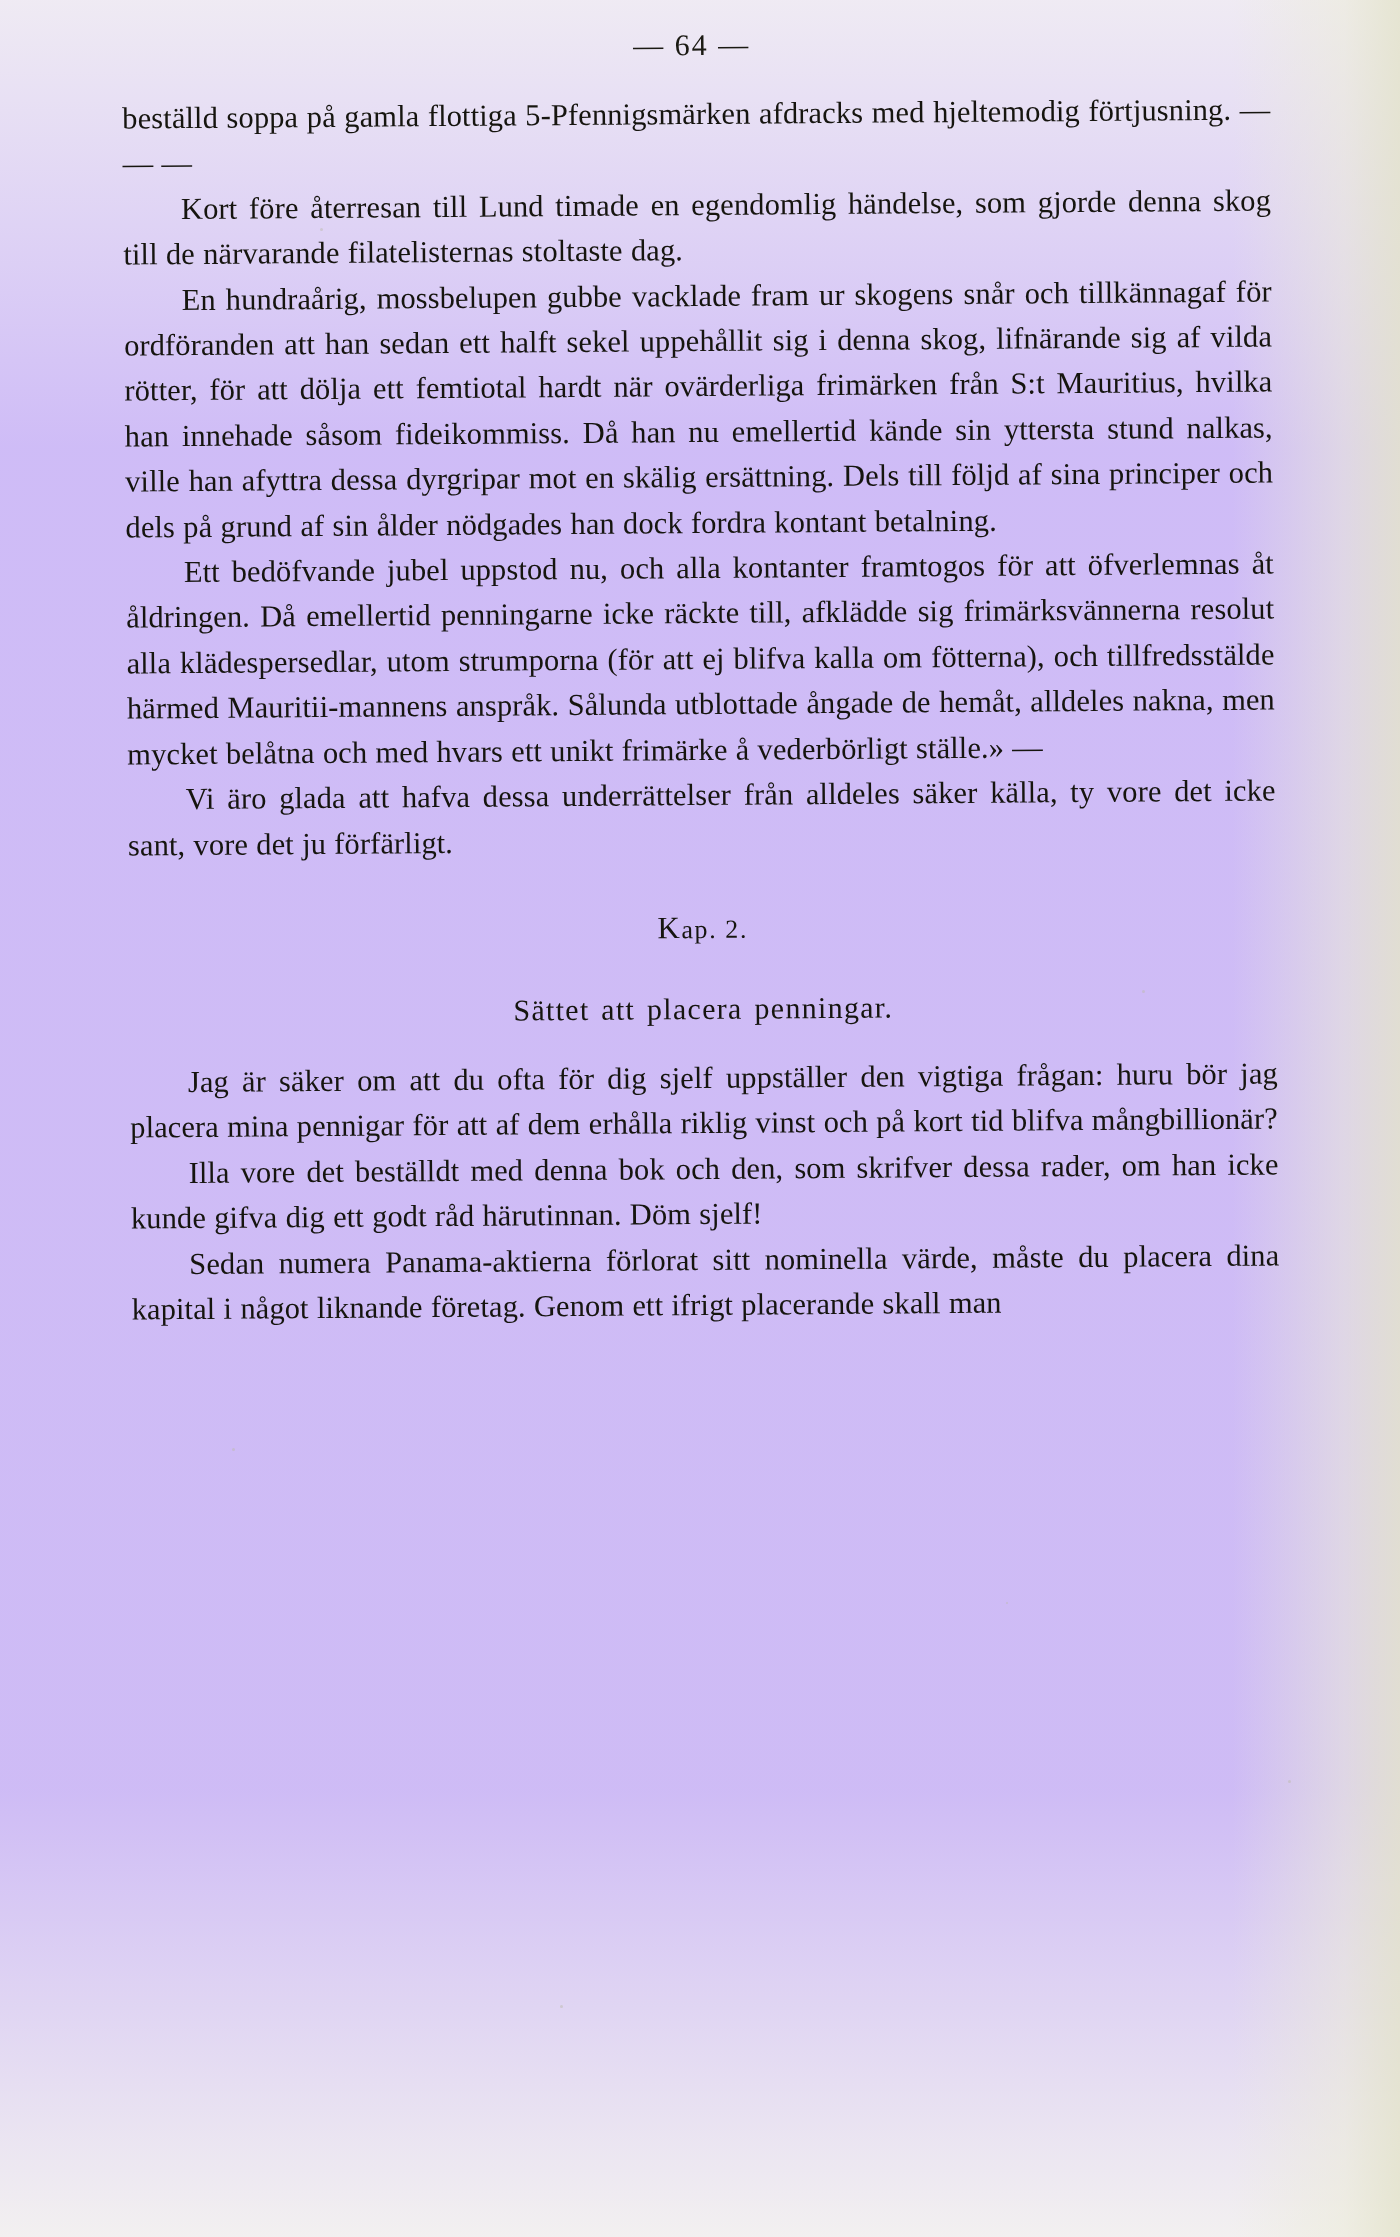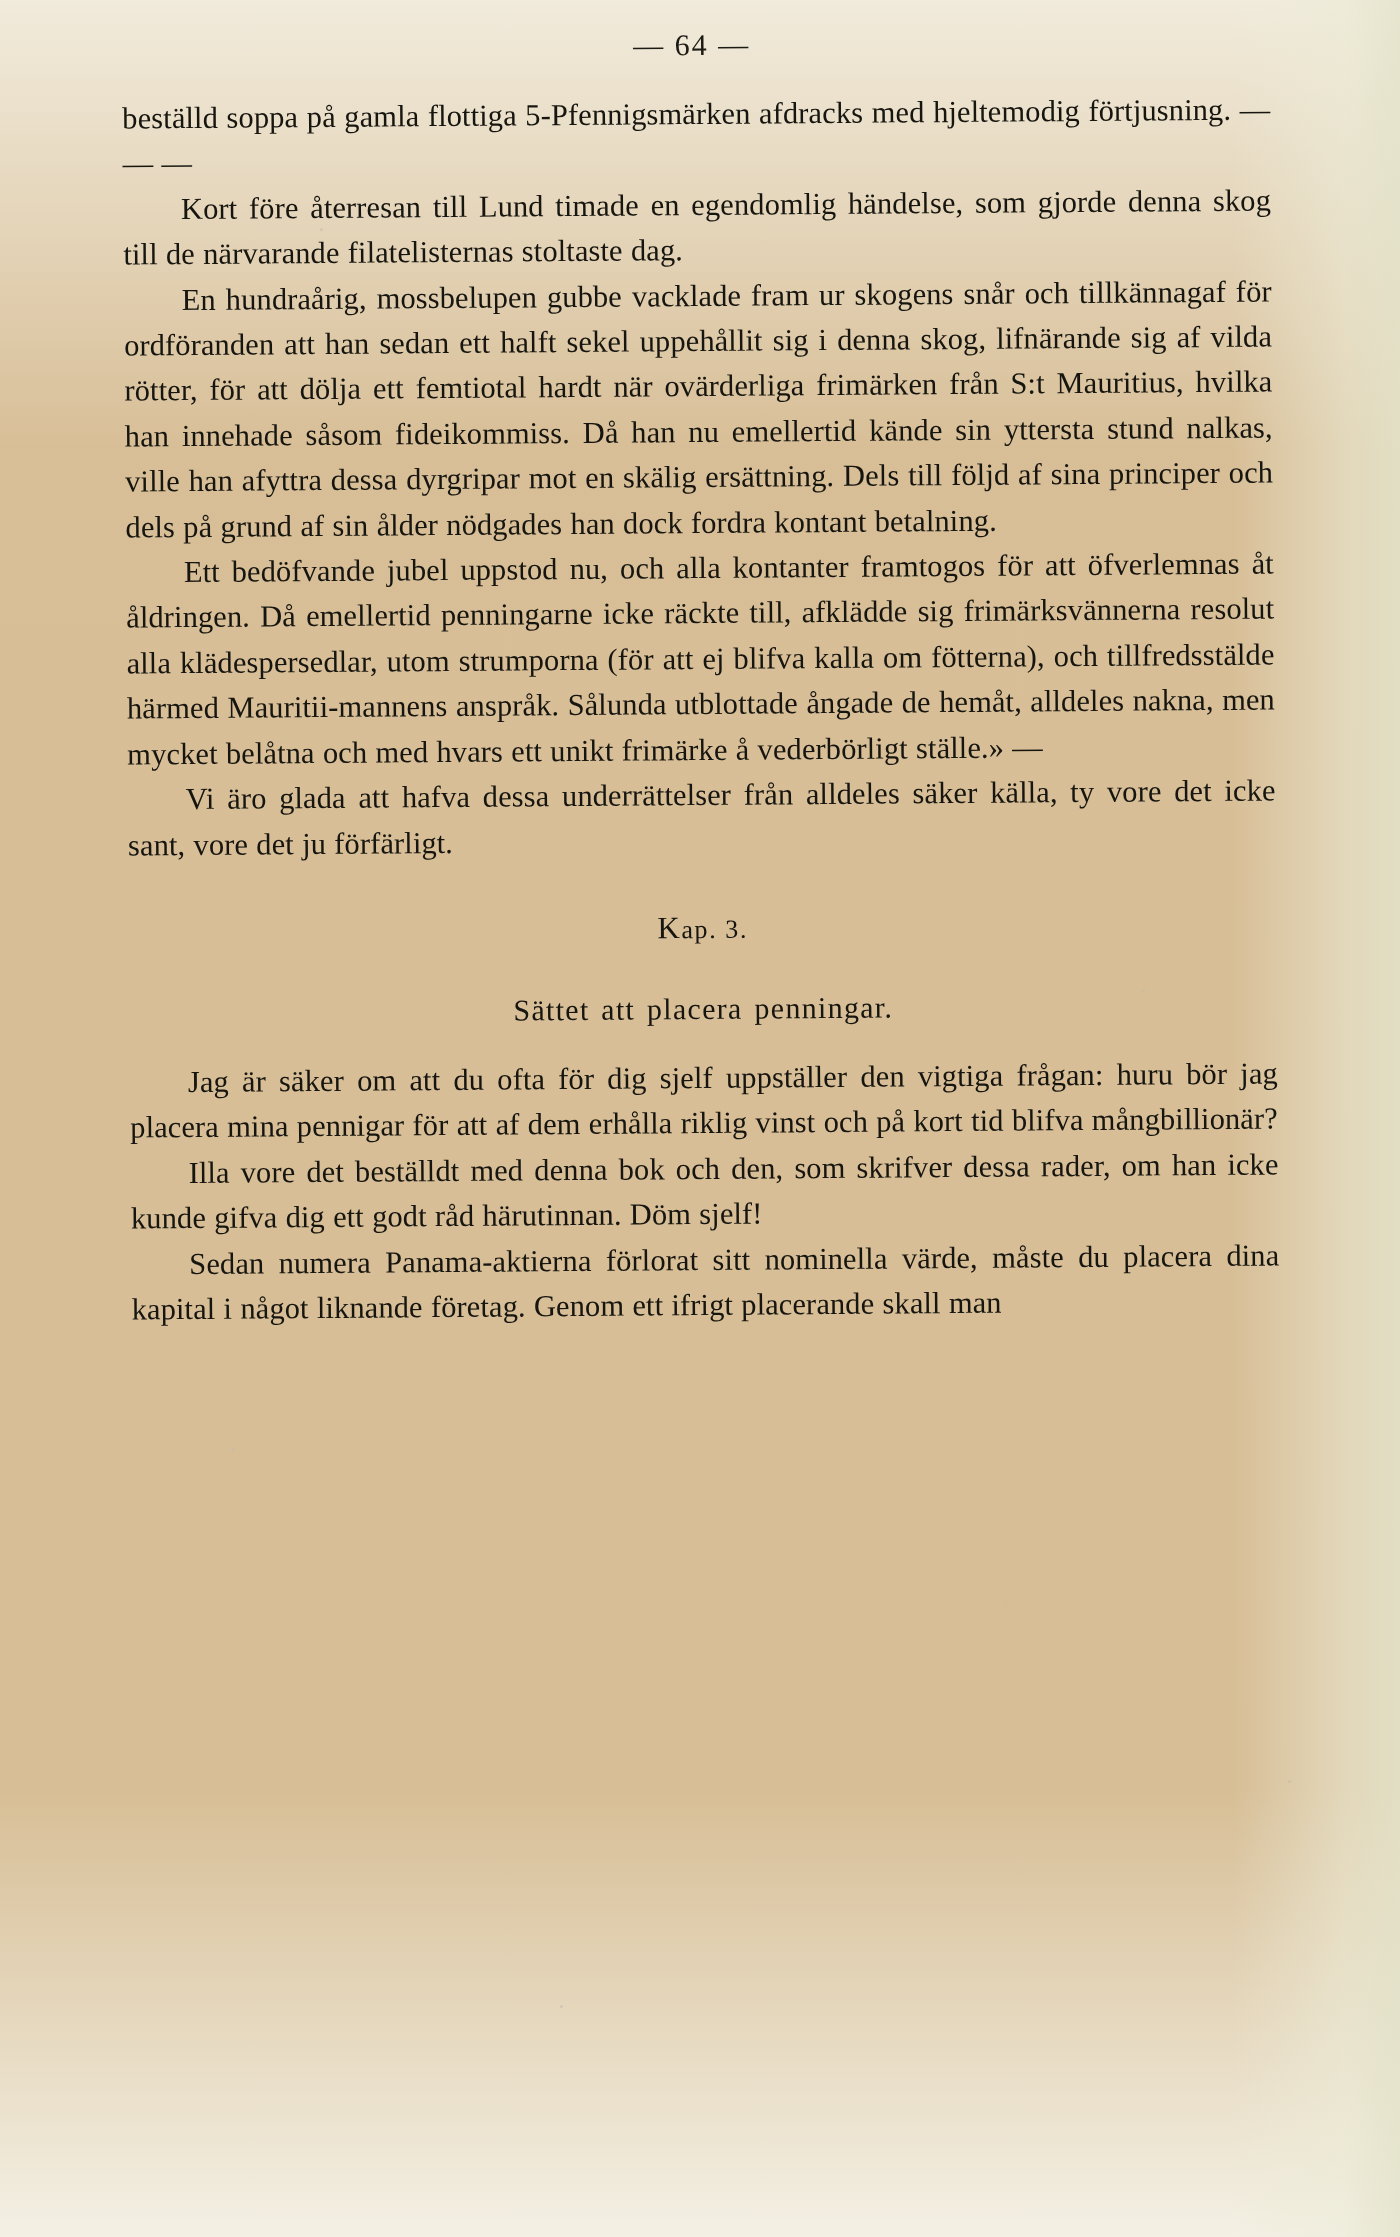--- a/index.html
+++ b/index.html
@@ -5,21 +5,21 @@
   html, body {
     margin: 0;
     padding: 0;
     background: #ffffff;
   }
 
   .page {
     position: relative;
     width: 1400px;
     height: 2237px;
-    background: #a16207;
+    background: #8b5cf6;
     overflow: hidden;
     font-family: "Liberation Serif", "DejaVu Serif", serif;
     color: #16150f;
   }
 
   
   .paper-tint {
     position: absolute;
     inset: 0;
     background:
@@ -133,21 +133,21 @@
 
       <p class="para indent">Kort före återresan till Lund timade en egendomlig händelse, som gjorde denna skog till de närvarande filatelisternas stoltaste dag.</p>
 
       <p class="para indent">En hundraårig, mossbelupen gubbe vacklade fram ur skogens snår och tillkännagaf för ordföranden att han sedan ett halft sekel uppehållit sig i denna skog, lifnärande sig af vilda rötter, för att dölja ett femtiotal hardt när ovärderliga frimärken från S:t Mauritius, hvilka han innehade såsom fideikommiss. Då han nu emellertid kände sin yttersta stund nalkas, ville han afyttra dessa dyrgripar mot en skälig ersättning. Dels till följd af sina principer och dels på grund af sin ålder nödgades han dock fordra kontant betalning.</p>
 
       <p class="para indent">Ett bedöfvande jubel uppstod nu, och alla kontanter framtogos för att öfverlemnas åt åldringen. Då emellertid penningarne icke räckte till, afklädde sig frimärksvännerna resolut alla klädespersedlar, utom strumporna (för att ej blifva kalla om fötterna), och tillfredsstälde härmed Mauritii-mannens anspråk. Sålunda utblottade ångade de hemåt, alldeles nakna, men mycket belåtna och med hvars ett unikt frimärke å vederbörligt ställe.» —</p>
 
       <p class="para indent">Vi äro glada att hafva dessa underrättelser från alldeles säker källa, ty vore det icke sant, vore det ju förfärligt.</p>
 
       <div class="chapter-wrap">
-        <div class="chapter-number"><span class="bigcap">K</span><span>ap. 3.</span></div>
+        <div class="chapter-number"><span class="bigcap">K</span><span>ap. 2.</span></div>
         <div class="chapter-title">Sättet att placera penningar.</div>
       </div>
 
       <p class="para indent">Jag är säker om att du ofta för dig sjelf uppställer den vigtiga frågan: huru bör jag placera mina pennigar för att af dem erhålla riklig vinst och på kort tid blifva mångbillionär?</p>
 
       <p class="para indent">Illa vore det beställdt med denna bok och den, som skrifver dessa rader, om han icke kunde gifva dig ett godt råd härutinnan. Döm sjelf!</p>
 
       <p class="para indent">Sedan numera Panama-aktierna förlorat sitt nominella värde, måste du placera dina kapital i något liknande företag. Genom ett ifrigt placerande skall man</p>
 
     </div>

